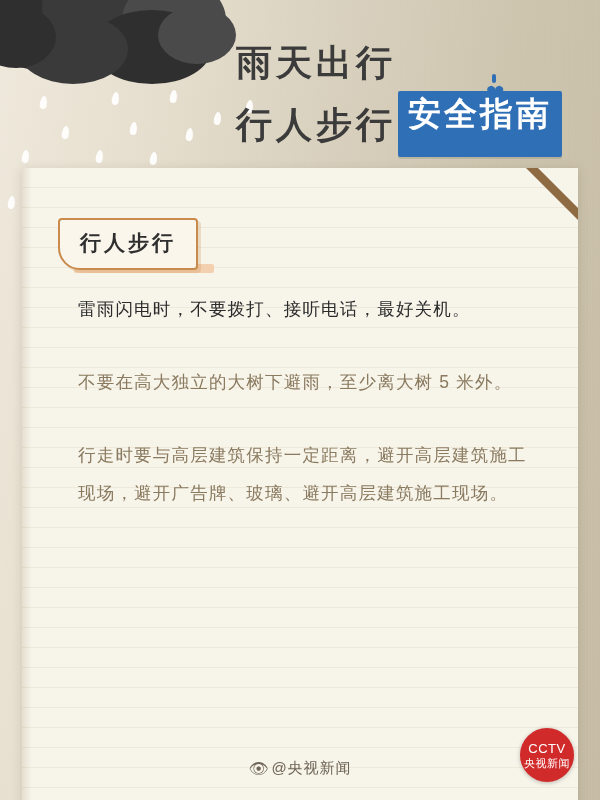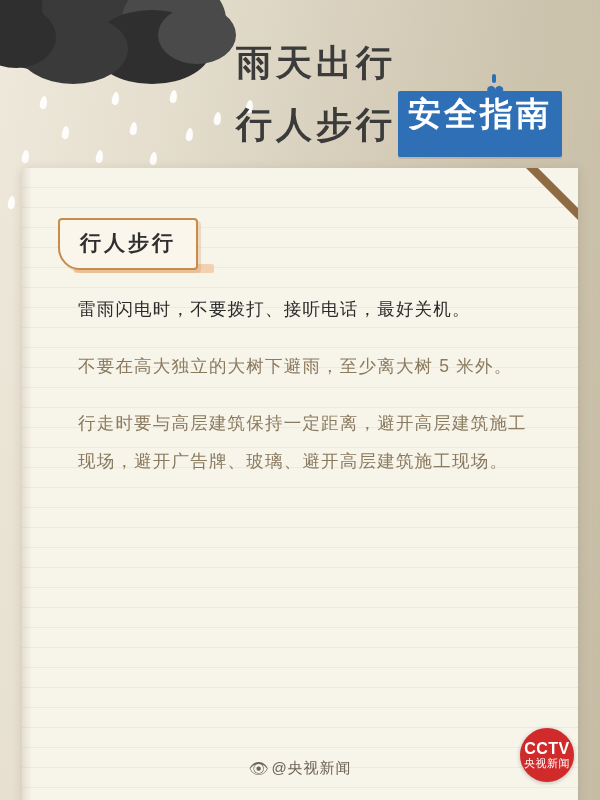--- a/index.html
+++ b/index.html
@@ -178,21 +178,21 @@
   
   .body-list {
     position: absolute;
     left: 56px; top: 122px;
     width: 460px;
   }
   .para {
     font-size: 17.5px;
     line-height: 38px;
     letter-spacing: 1.2px;
-    margin-bottom: 19px;
+    margin-bottom: 35px;
     color: #2b2b2b;
   }
   .para.alt { color: #8a7a5f; }
 
   
   .footer {
     position: absolute;
     left: 0; right: 0; bottom: 16px;
     height: 50px;
   }
@@ -216,21 +216,21 @@
     right: 26px; bottom: 2px;
     width: 54px; height: 54px;
     border-radius: 50%;
     background: #d12a2a;
     color: #fff;
     display: flex; flex-direction: column;
     align-items: center; justify-content: center;
     box-shadow: 0 1px 4px rgba(0,0,0,.25);
   }
   .cctv-badge .l1 {
-    font-size: 16px; font-weight: bold; letter-spacing: 0.5px;
+    font-size: 13px; font-weight: normal; letter-spacing: 0.5px;
     line-height: 15px;
   }
   .cctv-badge .l2 {
     font-size: 11px; letter-spacing: 0.5px; margin-top: 2px;
     line-height: 11px;
   }
 </style>
 </head>
 <body>
 

